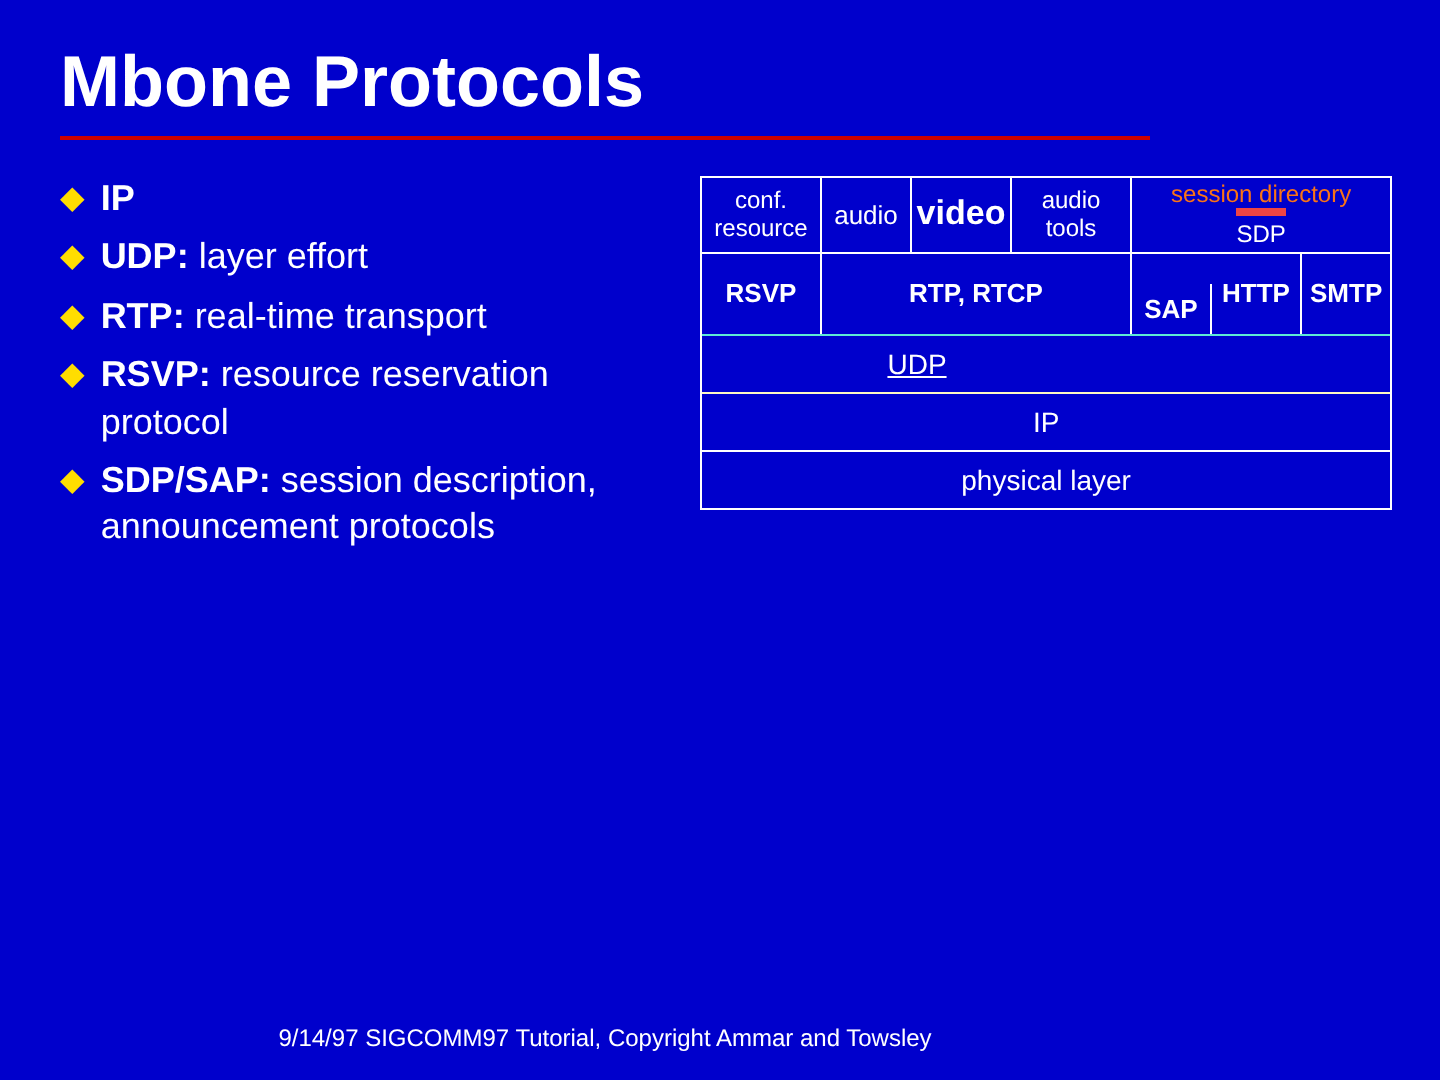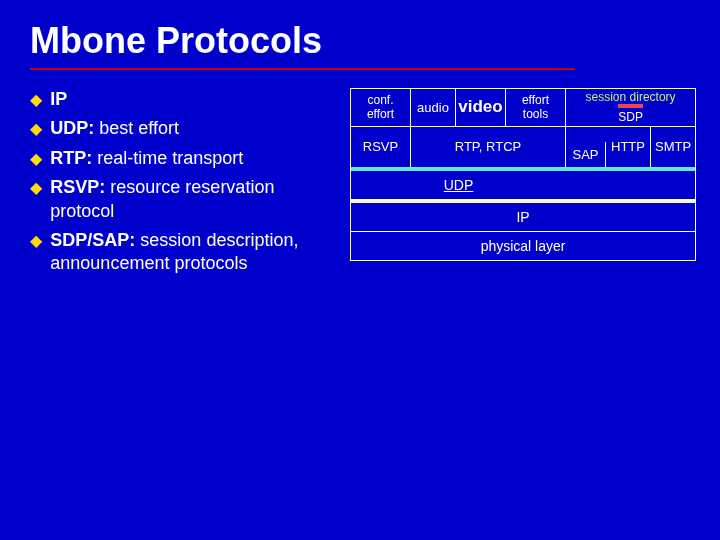--- a/index.html
+++ b/index.html
@@ -135,36 +135,37 @@
 
     .cell-session-directory {
       flex: 1;
       padding: 2px 4px;
       font-size: 12px;
       text-align: center;
     }
 
     .session-dir-label {
       font-size: 12px;
-      color: #bef264;
+      color: #f97316;
       display: block;
     }
 
     .sdp-label {
       font-size: 12px;
       color: white;
       display: block;
       border-top: 4px solid #ef4444;
       padding-top: 2px;
     }
 
     
     .row2 {
       display: flex;
-      border-bottom: 4px solid #5eead4;
+      border-bottom: 1px solid #5eead4;
+      font-weight: bold;
     }
 
     .cell-rsvp {
       width: 60px;
       border-right: 1px solid white;
       padding: 5px 4px;
       font-size: 13px;
       text-align: center;
     }
 
@@ -196,21 +197,21 @@
     .cell-smtp {
       flex: 1;
       padding: 5px 4px;
       font-size: 13px;
       text-align: right;
     }
 
     
     .row3 {
       display: flex;
-      border-bottom: 4px solid #fef9c3;
+      border-bottom: 1px solid #fef9c3;
       text-decoration: underline;
     }
 
     .cell-udp {
       flex: 0 0 215px;
       border-right: 1px solid white;
       padding: 6px 4px;
       font-size: 14px;
       text-align: center;
     }
@@ -273,21 +274,21 @@
       <div class="bullet-item">
         <span class="bullet-diamond">◆</span>
         <span class="bullet-text">
           <strong>IP</strong>
         </span>
       </div>
 
       <div class="bullet-item">
         <span class="bullet-diamond">◆</span>
         <span class="bullet-text">
-          <strong>UDP:</strong><span> best effort</span>
+          <strong>UDP:</strong><span> layer effort</span>
         </span>
       </div>
 
       <div class="bullet-item">
         <span class="bullet-diamond">◆</span>
         <span class="bullet-text">
           <strong>RTP:</strong><span> real-time transport</span>
         </span>
       </div>
 
@@ -305,30 +306,30 @@
         </span>
       </div>
 
     </div>
 
     <div class="right-column">
       <div class="protocol-box">
 
         <div class="row1">
           <div class="cell-conf-control proto-cell">
-            <span>conf. effort</span>
+            <span>conf. resource</span>
           </div>
           <div class="cell-audio proto-cell">
             <span>audio</span>
           </div>
           <div class="cell-video proto-cell" style="font-weight:bold;">
             <span>video</span>
           </div>
           <div class="cell-shared-tools proto-cell">
-            <span>effort tools</span>
+            <span>audio tools</span>
           </div>
           <div class="cell-session-directory proto-cell" style="flex:1; flex-direction:column; padding:0;">
             <span class="session-dir-label">session directory</span>
             <span class="sdp-label">SDP</span>
           </div>
         </div>
 
         <div class="row2">
           <div class="cell-rsvp proto-cell">
             <span>RSVP</span>
@@ -362,13 +363,14 @@
         <div class="row5">
           <div class="cell-physical proto-cell">
             <span>physical layer</span>
           </div>
         </div>
 
       </div>
     </div>
   </div>
 
+  <div class="footer">9/14/97          SIGCOMM97 Tutorial, Copyright Ammar and Towsley</div>
 </div>
 
 </body></html>

